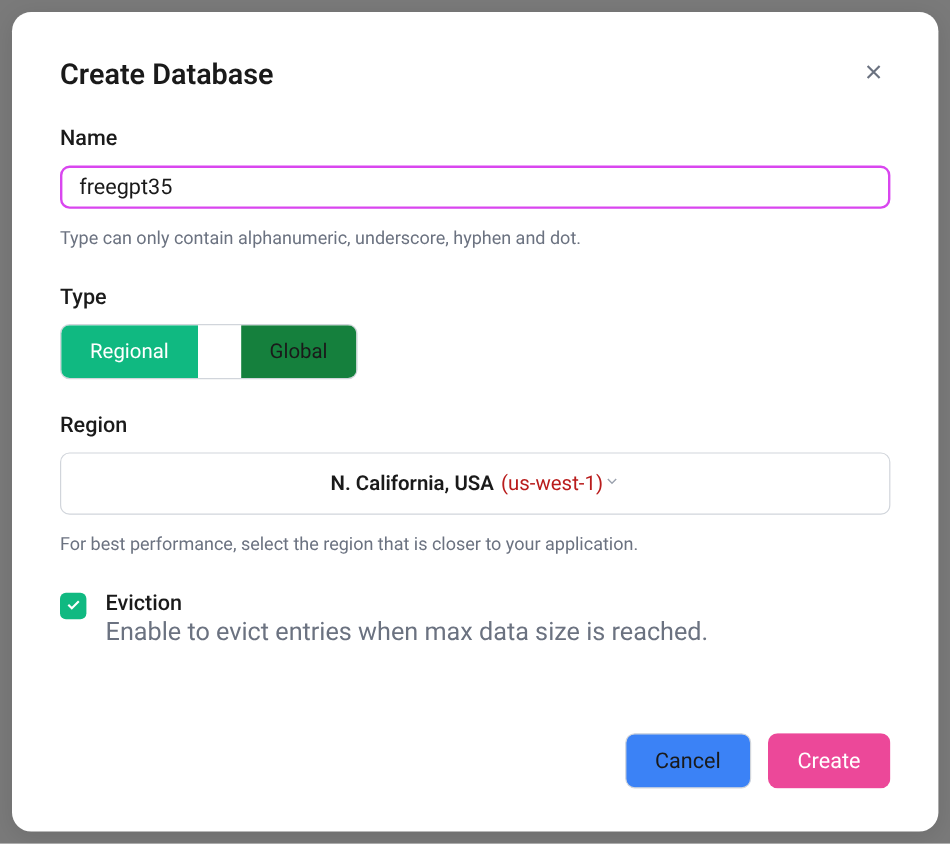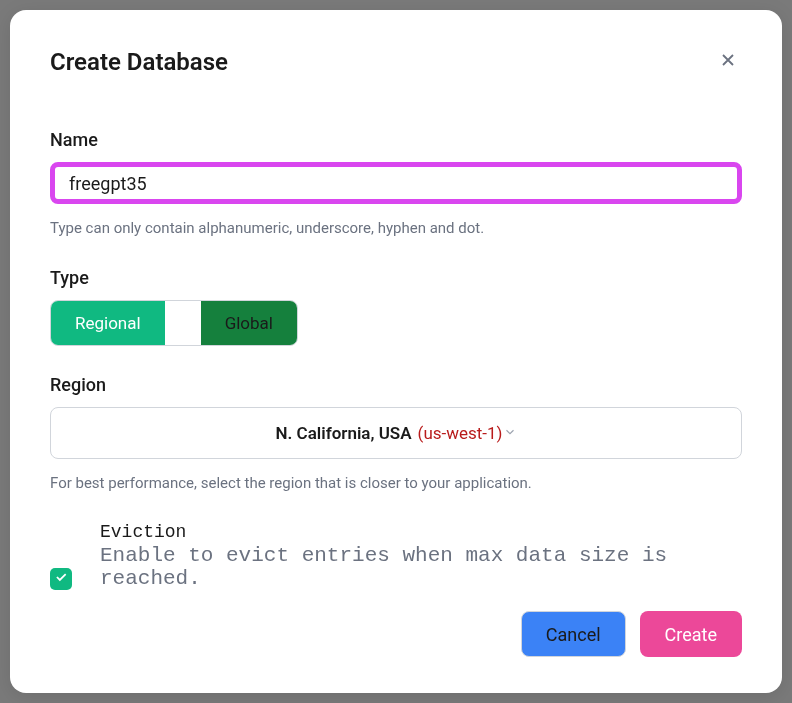--- a/index.html
+++ b/index.html
@@ -17,21 +17,21 @@
       height: 683px;
       border-radius: 16px;
       padding: 36px 40px 36px 40px;
       position: relative;
       box-shadow: 0 4px 20px rgba(0,0,0,0.1);
     }
     .modal-header {
       display: flex;
       justify-content: space-between;
       align-items: center;
-      margin-bottom: 52px;
+      margin-bottom: 28px;
     }
     .modal-title {
       font-size: 24px;
       font-weight: 600;
       color: #1a1a1a;
     }
     .close-btn {
       background: none;
       border: none;
       cursor: pointer;
@@ -46,21 +46,21 @@
     .field-label {
       font-size: 18px;
       font-weight: 500;
       color: #1a1a1a;
       margin-bottom: 12px;
       display: block;
     }
     .text-input {
       width: 100%;
       height: 34px;
-      border: 5px solid #d946ef;
+      border: 2px solid #d946ef;
       border-radius: 8px;
       padding: 16px 14px;
       font-size: 18px;
       color: #1a1a1a;
       outline: none;
       font-family: inherit;
     }
     .help-text {
       font-size: 15px;
       color: #6b7280;
@@ -99,23 +99,22 @@
       cursor: pointer;
       font-size: 17px;
     }
     .select-value { display: flex; align-items: baseline; gap: 6px; }
     .select-main { font-weight: 600; color: #1a1a1a; }
     .select-sub { color: #b91c1c; font-weight: 400; }
     .chevron { color: #9ca3af; }
     .chevron svg { width: 14px; height: 14px; stroke: #9ca3af; stroke-width: 2; fill: none; }
     .checkbox-row {
       display: flex;
-      align-items: flex-end;
-      gap: 28px;
-      font-family: Liberation Mono, monospace;
+      align-items: flex-start;
+      gap: 16px;
     }
     .checkbox {
       width: 22px;
       height: 22px;
       background: #10b981;
       border-radius: 5px;
       display: flex;
       align-items: center;
       justify-content: center;
       flex-shrink: 0;

